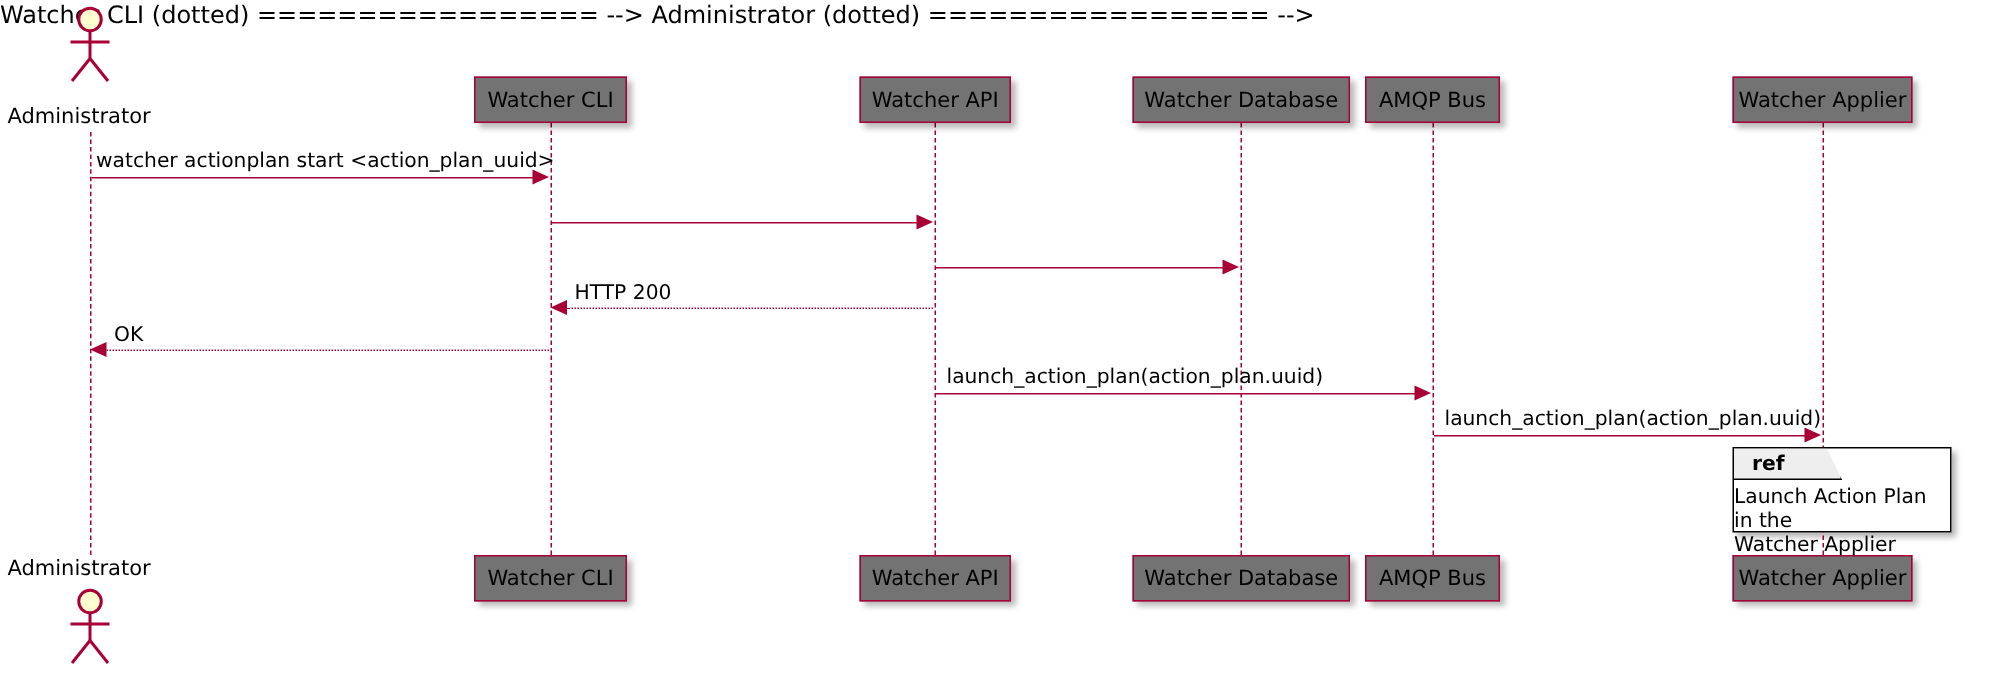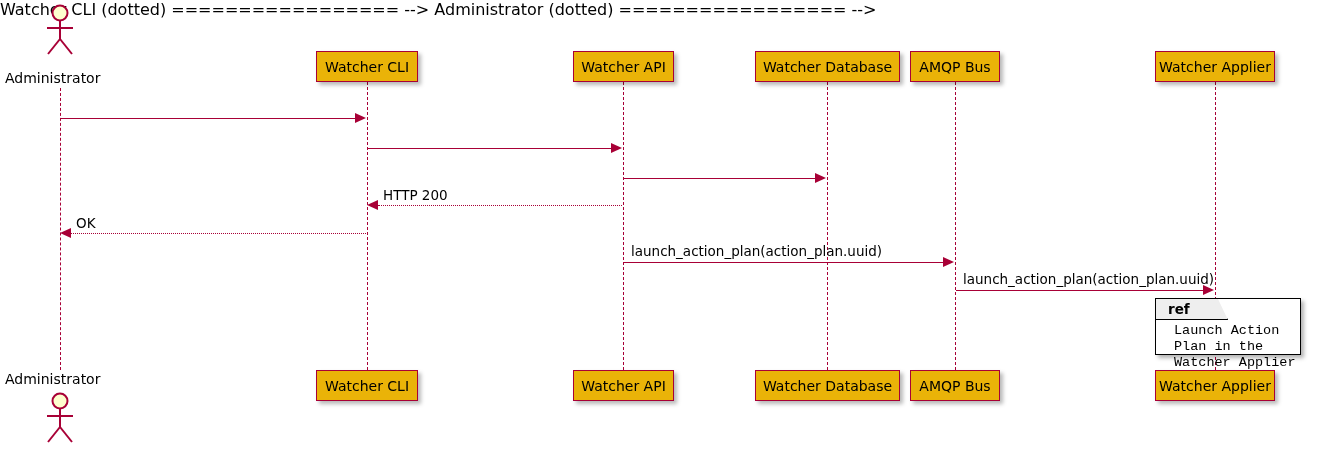--- a/index.html
+++ b/index.html
@@ -16,21 +16,21 @@
     width: 1330px;
     height: 456px;
     background: #FFFFFF;
     overflow: hidden;
   }
 
   
   .participant {
     position: absolute;
     box-sizing: border-box;
-    background: #eab308;
+    background: #737373;
     border: 1.5px solid #A80036;
     color: #000000;
     font-size: 14px;
     line-height: 1;
     display: flex;
     align-items: center;
     justify-content: center;
     white-space: nowrap;
     box-shadow: 3px 3px 4px rgba(0,0,0,0.28);
     border-radius: 0;
@@ -108,27 +108,26 @@
     align-items: center;
     padding-left: 12px;
     padding-right: 22px;
     font-size: 13.5px;
     font-weight: bold;
     color: #000000;
     clip-path: polygon(0 0, calc(100% - 10px) 0, 100% 100%, 0 100%);
   }
   .ref-body {
     position: absolute;
-    left: 18px;
+    left: 0;
     top: 24px;
     right: 4px;
     font-size: 13.5px;
     line-height: 16px;
     color: #000000;
-    font-family: Liberation Mono, monospace;
   }
 </style>
 </head>
 <body>
 
 <div id="diagram">
 
   
   <div class="lifeline" style="left:60px; top:88px; height:282px;"></div>
   <div class="lifeline" style="left:367px; top:82px; height:288px;"></div>
@@ -169,20 +168,21 @@
   <div class="participant" style="left:1155px; top:51px; width:120px; height:31px;">Watcher Applier</div>
 
   
   <div class="participant" style="left:316px; top:370px; width:102px; height:31px;">Watcher CLI</div>
   <div class="participant" style="left:573px; top:370px; width:101px; height:31px;">Watcher API</div>
   <div class="participant" style="left:755px; top:370px; width:145px; height:31px;">Watcher Database</div>
   <div class="participant" style="left:910px; top:370px; width:90px; height:31px;">AMQP Bus</div>
   <div class="participant" style="left:1155px; top:370px; width:120px; height:31px;">Watcher Applier</div>
 
   
+  <div class="msg-label" style="left:64px; top:101px;">watcher actionplan start &lt;action_plan_uuid&gt;</div>
   <div class="msg-line" style="left:61px; top:118px; width:295px;"></div>
   <div class="arrow-right" style="left:355px; top:113px;"></div>
 
   
   <div class="msg-line" style="left:368px; top:148px; width:244px;"></div>
   <div class="arrow-right" style="left:611px; top:143px;"></div>
 
   
   <div class="msg-line" style="left:624px; top:178px; width:192px;"></div>
   <div class="arrow-right" style="left:815px; top:173px;"></div>

